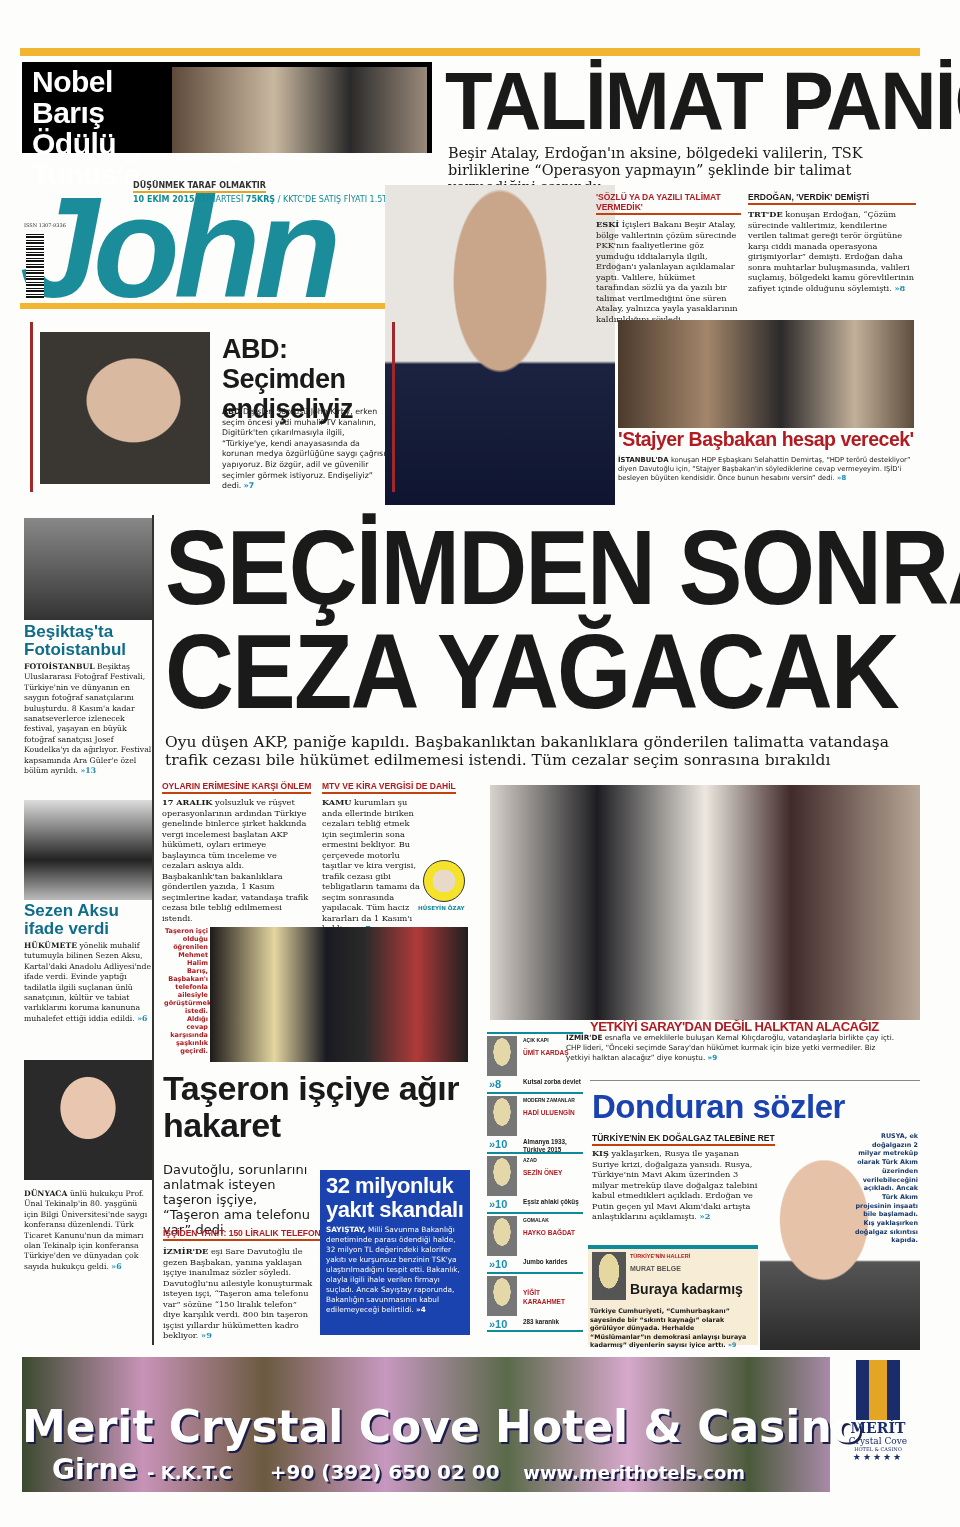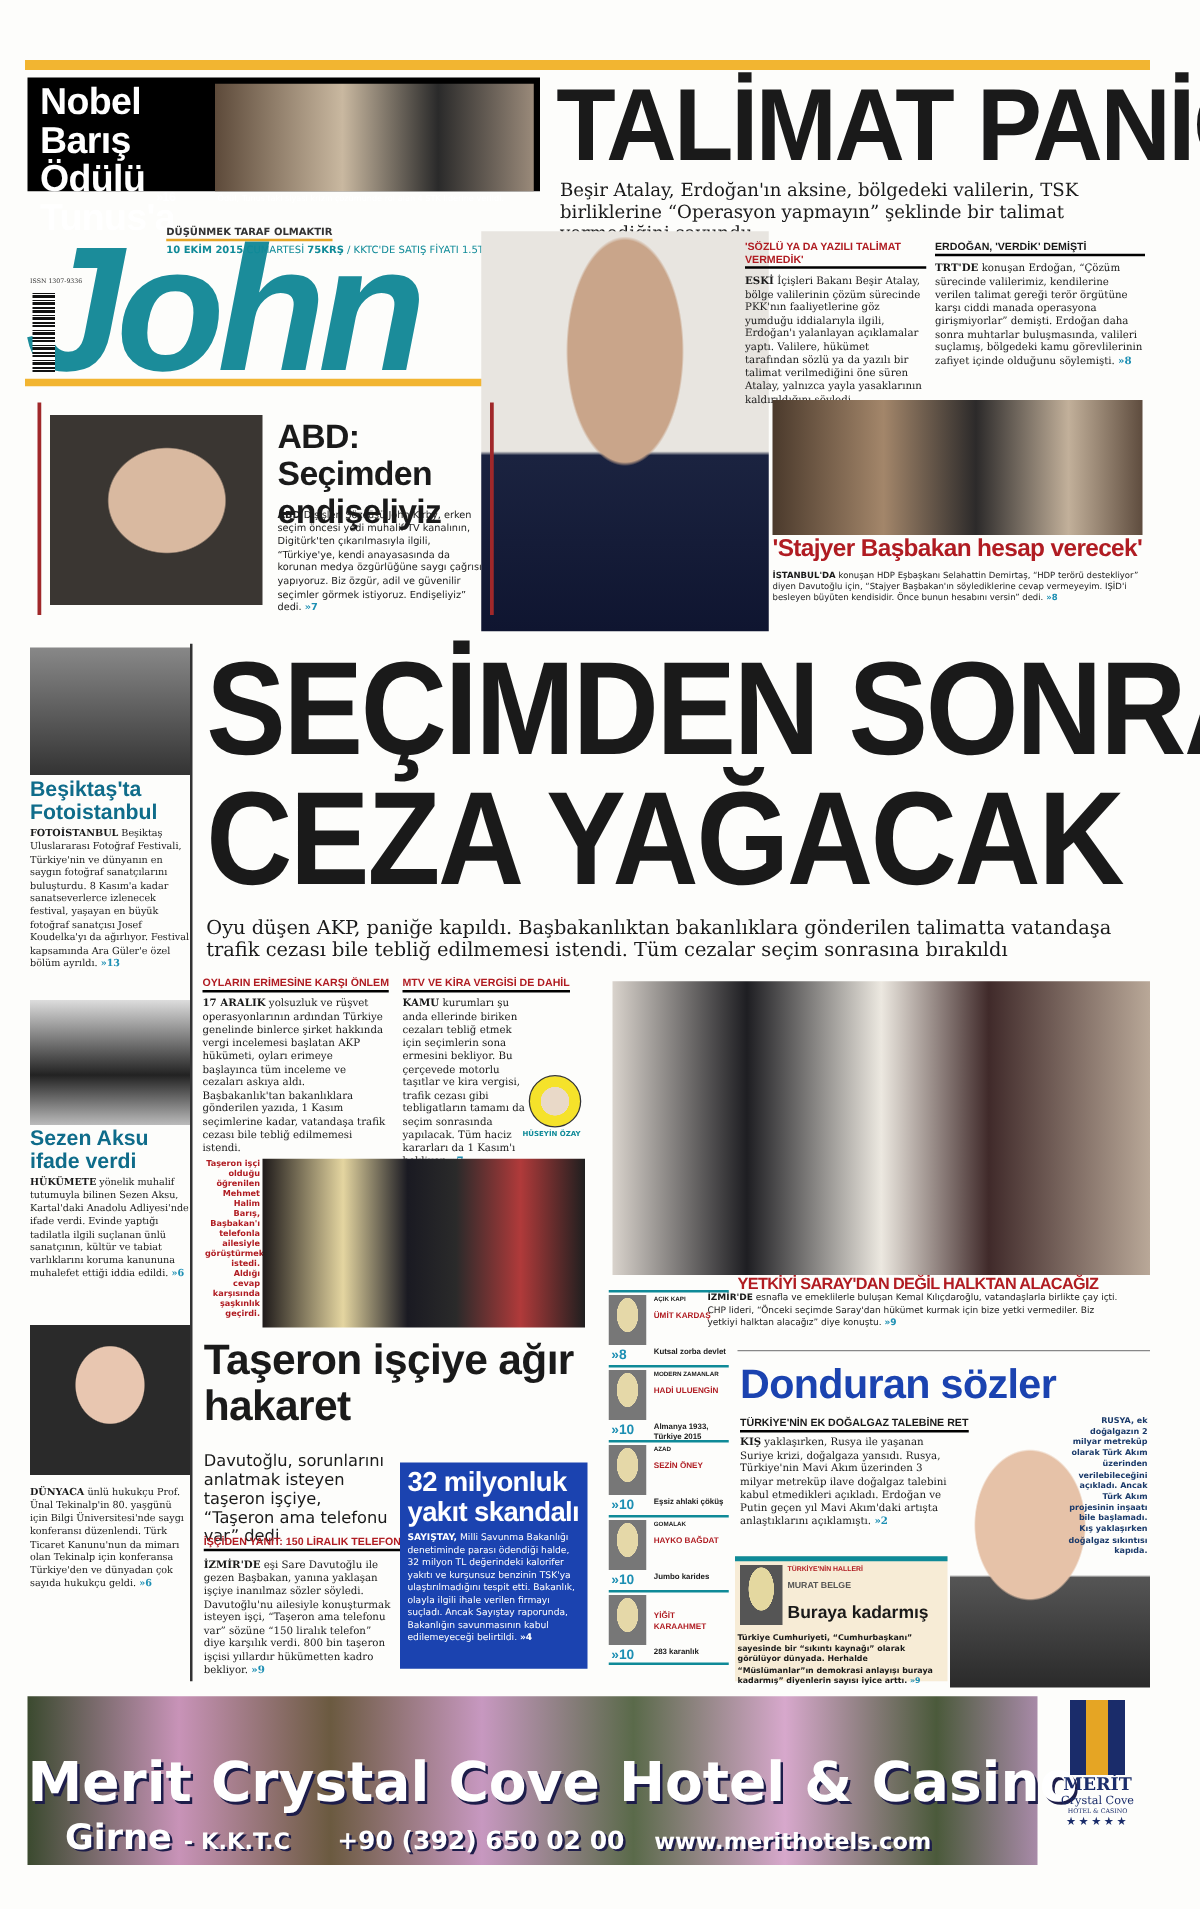--- a/index.html
+++ b/index.html
@@ -28,21 +28,21 @@
   #dateline b { color: #0f8a98; }
   #logo { left: 20px; top: 178px; font-size: 142px; line-height: 140px; color: #1b8c9a; font-family: "Liberation Sans", sans-serif; font-weight: 900; font-style: italic; letter-spacing: -6px; }
   #logo-underline { left: 20px; top: 303px; width: 400px; height: 6px; background: #f2b531; }
   #issn { left: 24px; top: 222px; font-size: 5px; color: #333; }
   #barcode { left: 26px; top: 232px; width: 18px; height: 66px; background: repeating-linear-gradient(0deg,#111 0 2px,#fff 2px 3px,#111 3px 4px,#fff 4px 6px); }
 
   
   #atalay { left: 385px; top: 185px; width: 230px; height: 320px; background: radial-gradient(ellipse at 50% 30%, #c9a58a 0 28%, transparent 29%), linear-gradient(180deg,#e8e5e0 0,#e8e5e0 55%,#1b2340 56%,#0f1530 100%); }
 
   
-  .col-head { font-family: "Liberation Sans", sans-serif; font-weight: bold; font-size: 8.5px; color: #b01c22; border-bottom: 2px solid #000000; padding-bottom: 1px; }
+  .col-head { font-family: "Liberation Sans", sans-serif; font-weight: bold; font-size: 8.5px; color: #b01c22; border-bottom: 2px solid #c2410c; padding-bottom: 1px; }
   .body-s { font-size: 8.2px; line-height: 10.5px; }
   #col1 { left: 596px; top: 192px; width: 145px; }
   #col2 { left: 748px; top: 192px; width: 168px; }
 
   
   #abd-frame { left: 30px; top: 322px; width: 365px; height: 170px; border-left: 3px solid #a0282a; border-right: 3px solid #a0282a; }
   #abd-photo { left: 40px; top: 332px; width: 170px; height: 152px; background: radial-gradient(ellipse at 55% 45%, #d9b9a0 0 35%, #3a3632 36%); }
   #abd-title { left: 222px; top: 334px; width: 175px; font-size: 27px; line-height: 30px; }
   #abd-body { left: 222px; top: 407px; width: 170px; font-size: 7.8px; line-height: 10.6px; font-family: "DejaVu Sans", sans-serif; }
 
@@ -184,21 +184,21 @@
 
 <div class="abs left-photo" style="left:24px;top:1060px;height:120px;background:radial-gradient(ellipse at 50% 40%,#e8c6b0 0 30%,#2a2a2a 31%);"></div>
 <div class="abs" style="left:24px;top:1186px;width:128px;">
   <p class="left-body" style="margin-top:3px"><span class="lead">DÜNYACA</span> <span>ünlü hukukçu Prof. Ünal Tekinalp'in 80. yaşgünü için Bilgi Üniversitesi'nde saygı konferansı düzenlendi. Türk Ticaret Kanunu'nun da mimarı olan Tekinalp için konferansa Türkiye'den ve dünyadan çok sayıda hukukçu geldi.</span> <span class="ref">»6</span></p>
 </div>
 
 <div class="abs cond" id="main-hl">
   <div>SEÇİMDEN SONRA</div>
   <div>CEZA YAĞACAK</div>
 </div>
-<div class="abs serif" id="main-sub">Oyu düşen AKP, paniğe kapıldı. Başbakanlıktan bakanlıklara gönderilen talimatta vatandaşa trafik cezası bile tebliğ edilmemesi istendi. Tüm cezalar seçim sonrasına bırakıldı</div>
+<div class="abs serif" id="main-sub">Oyu düşen AKP, paniğe kapıldı. Başbakanlıktan bakanlıklara gönderilen talimatta vatandaşa trafik cezası bile hükümet edilmemesi istendi. Tüm cezalar seçim sonrasına bırakıldı</div>
 
 <div class="abs col-head" id="story-a-head">OYLARIN ERİMESİNE KARŞI ÖNLEM</div>
 <div class="abs col-head" id="story-b-head">MTV VE KİRA VERGİSİ DE DAHİL</div>
 <p class="abs body-s" id="story-a"><span class="lead">17 ARALIK</span> <span>yolsuzluk ve rüşvet operasyonlarının ardından Türkiye genelinde binlerce şirket hakkında vergi incelemesi başlatan AKP hükümeti, oyları erimeye başlayınca tüm inceleme ve cezaları askıya aldı. Başbakanlık'tan bakanlıklara gönderilen yazıda, 1 Kasım seçimlerine kadar, vatandaşa trafik cezası bile tebliğ edilmemesi istendi.</span></p>
 <p class="abs body-s" id="story-b" style="width:100px"><span class="lead">KAMU</span> <span>kurumları şu anda ellerinde biriken cezaları tebliğ etmek için seçimlerin sona ermesini bekliyor. Bu çerçevede motorlu taşıtlar ve kira vergisi, trafik cezası gibi tebligatların tamamı da seçim sonrasında yapılacak. Tüm haciz kararları da 1 Kasım'ı bekliyor.</span> <span class="ref">»7</span></p>
 <div class="abs" id="ozay"></div>
 <div class="abs" id="ozay-name">HÜSEYİN ÖZAY</div>
 
 <div class="abs" id="davu-caption">Taşeron işçi olduğu öğrenilen Mehmet Halim Barış, Başbakan'ı telefonla ailesiyle görüştürmek istedi. Aldığı cevap karşısında şaşkınlık geçirdi.</div>
 <div class="abs" id="davu-photo"></div>

